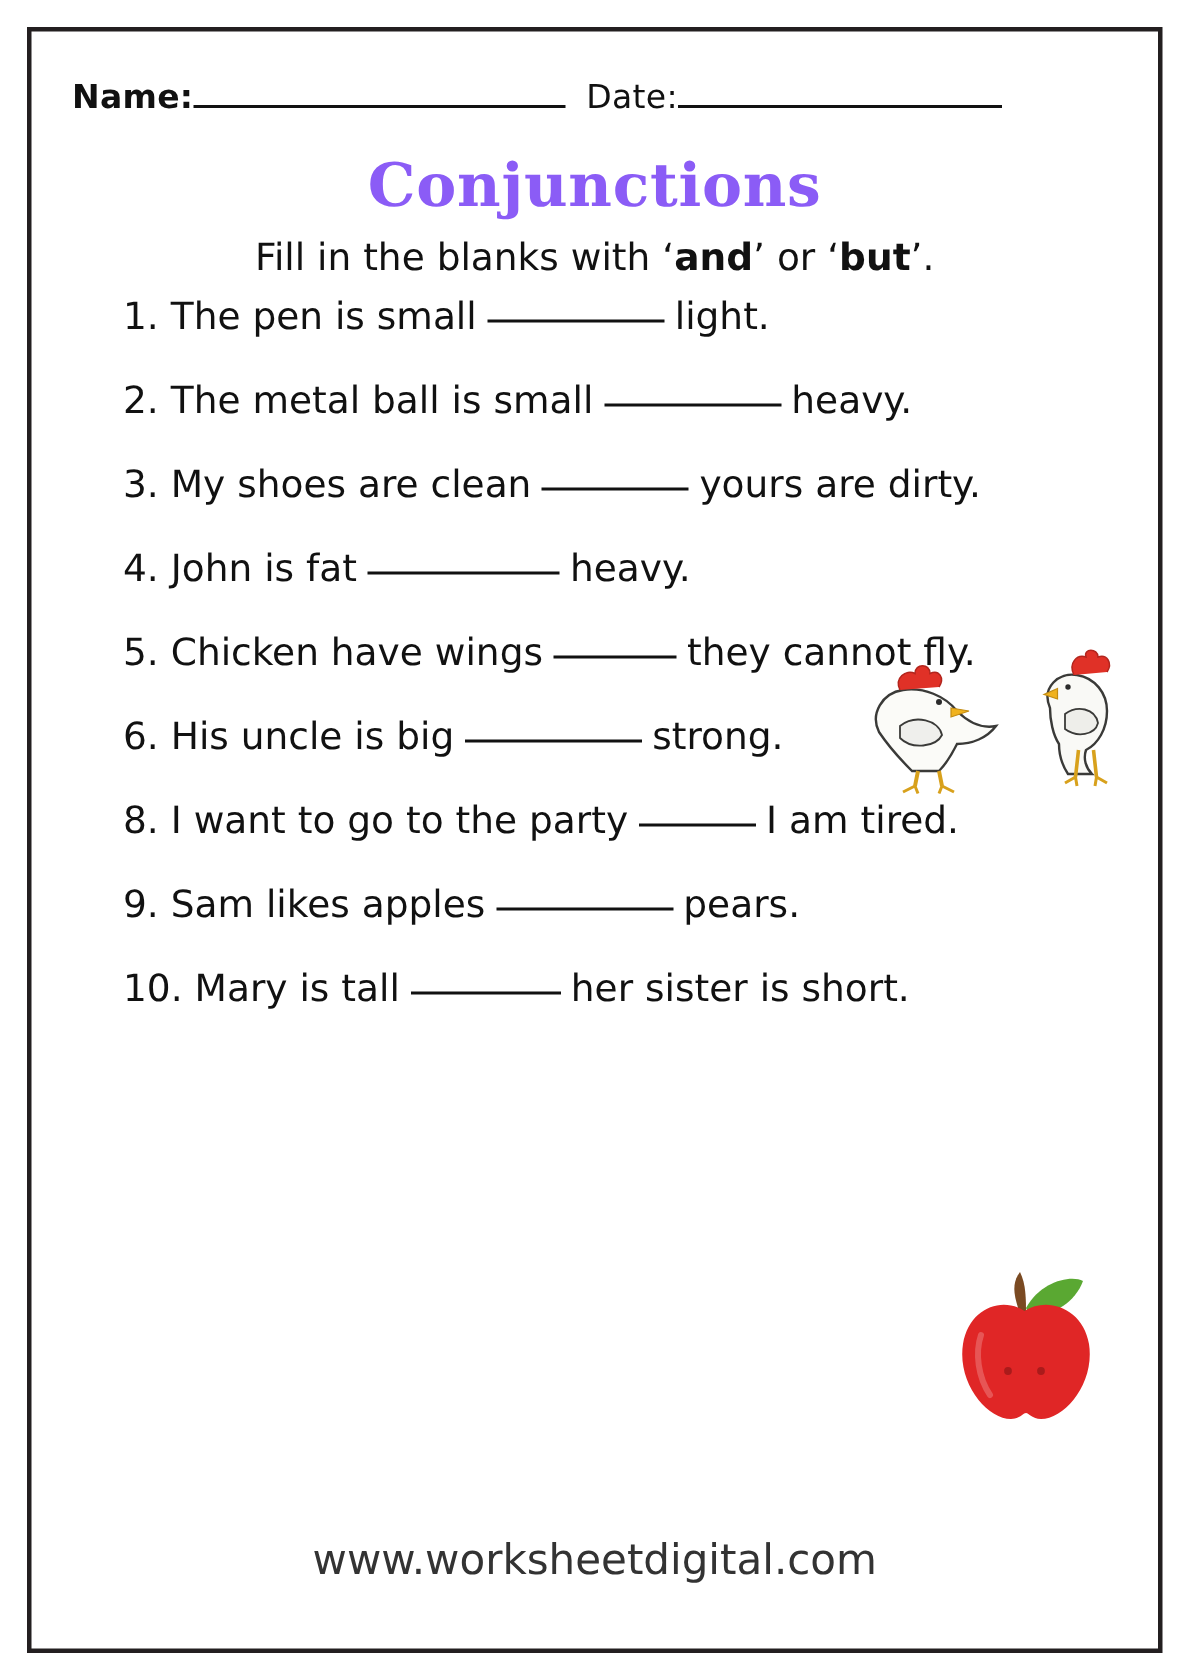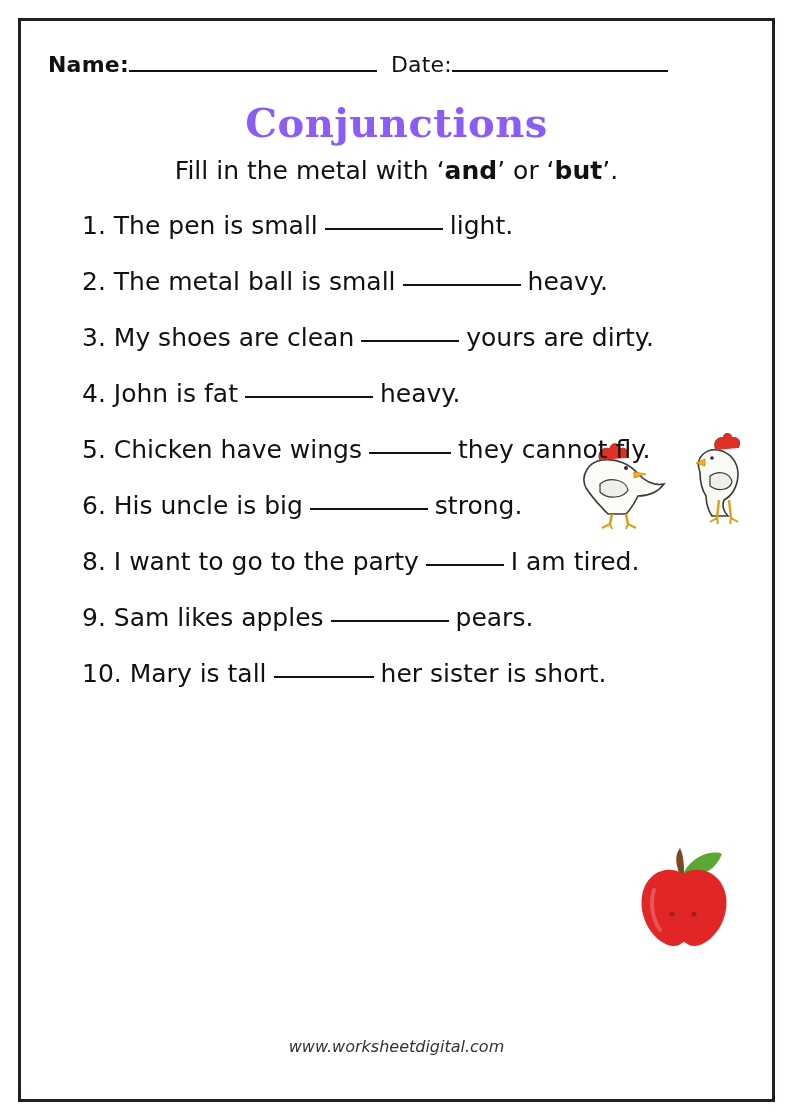--- a/index.html
+++ b/index.html
@@ -73,21 +73,21 @@
   .subtitle {
     text-align: center;
     font-size: 25px;
     color: #111111;
     margin-top: 10px;
   }
   .subtitle b { font-weight: 700; }
 
   
   .questions {
-    margin-top: 27px;
+    margin-top: 11px;
   }
   .q-row {
     font-size: 25px;
     color: #111111;
     line-height: 1.12;
     padding-left: 34px;
     margin-bottom: 28px;
     white-space: nowrap;
   }
   .blank {
@@ -97,23 +97,22 @@
     margin: 0 7px;
   }
 
   
   .footer {
     position: absolute;
     left: 0;
     right: 0;
     bottom: 46px;
     text-align: center;
-    font-size: 16px;
+    font-size: 28px;
     color: #333333;
-    font-style: italic;
   }
 
   
   .art-chickens {
     position: absolute;
     left: 572px;
     top: 432px;
     width: 178px;
     height: 98px;
   }
@@ -136,21 +135,21 @@
     <div class="namedate">
       <span class="nd-label">Name:</span>
       <span class="nd-line name"></span>
       <span class="nd-label date">Date:</span>
       <span class="nd-line date"></span>
     </div>
 
     <div class="title">Conjunctions</div>
 
     <div class="subtitle">
-      <span>Fill in the metal with ‘</span><b>and</b><span>’ or ‘</span><b>but</b><span>’.</span>
+      <span>Fill in the blanks with ‘</span><b>and</b><span>’ or ‘</span><b>but</b><span>’.</span>
     </div>
 
     <div class="questions" id="questions">
         <div class="q-row"><span>1.</span> <span>The pen is small</span><span class="blank" style="width: 118px;"></span><span>light.</span></div>
         <div class="q-row"><span>2.</span> <span>The metal ball is small</span><span class="blank" style="width: 118px;"></span><span>heavy.</span></div>
         <div class="q-row"><span>3.</span> <span>My shoes are clean</span><span class="blank" style="width: 98px;"></span><span>yours are dirty.</span></div>
         <div class="q-row"><span>4.</span> <span>John is fat</span><span class="blank" style="width: 128px;"></span><span>heavy.</span></div>
         <div class="q-row"><span>5.</span> <span>Chicken have wings</span><span class="blank" style="width: 82px;"></span><span>they cannot fly.</span></div>
         <div class="q-row"><span>6.</span> <span>His uncle is big</span><span class="blank" style="width: 118px;"></span><span>strong.</span></div>
         <div class="q-row"><span>8.</span> <span>I want to go to the party</span><span class="blank" style="width: 78px;"></span><span>I am tired.</span></div>

